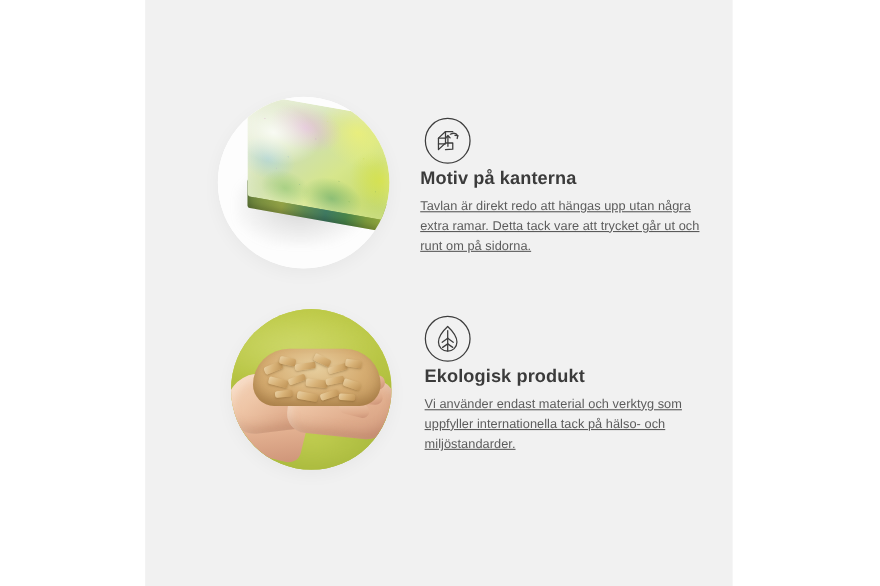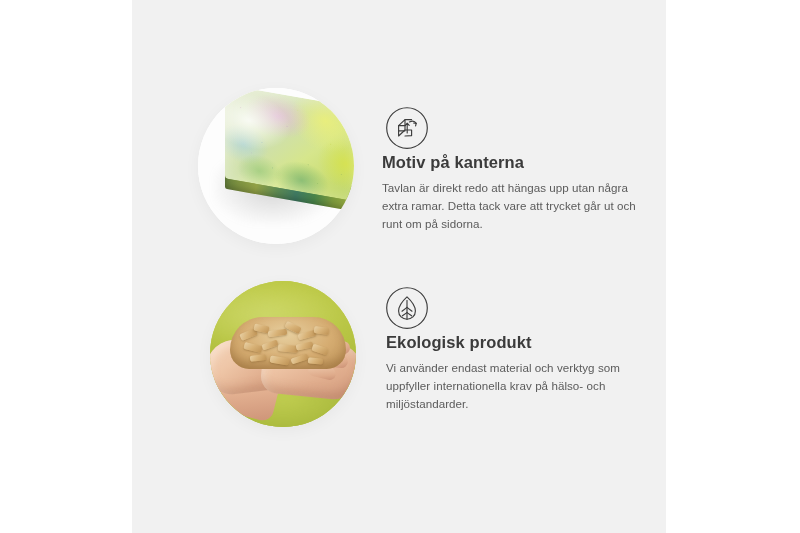--- a/index.html
+++ b/index.html
@@ -231,20 +231,21 @@
     letter-spacing: .1px;
     line-height: 1.2;
   }
   .feature-desc {
     margin: 0;
     font-size: 11.6px;
     font-weight: 400;
     color: #5b5b5b;
     line-height: 1.56;
     letter-spacing: .05px;
+    text-decoration: underline;
   }
 </style>
 </head>
 <body>
 
 <div class="page">
 
   <div class="panel">
 
     <div class="feature feature-1">
@@ -323,18 +324,18 @@
           <path d="M22 14.6 L22 33.2"></path>
           <path d="M22 21.4 L17.0 25.2"></path>
           <path d="M22 21.4 L27.0 25.2"></path>
           <path d="M22 26.6 L17.4 29.8"></path>
           <path d="M22 26.6 L26.6 29.8"></path>
         </svg>
       </div>
 
       <div class="text-block text-2">
         <h2 class="feature-title">Ekologisk produkt</h2>
-        <p class="feature-desc">Vi använder endast material och verktyg som uppfyller internationella krav på hälso- och miljöstandarder.</p>
+        <p class="feature-desc">Vi använder endast material och verktyg som uppfyller internationella tack på hälso- och miljöstandarder.</p>
       </div>
     </div>
 
   </div>
 </div>
 
 </body></html>

